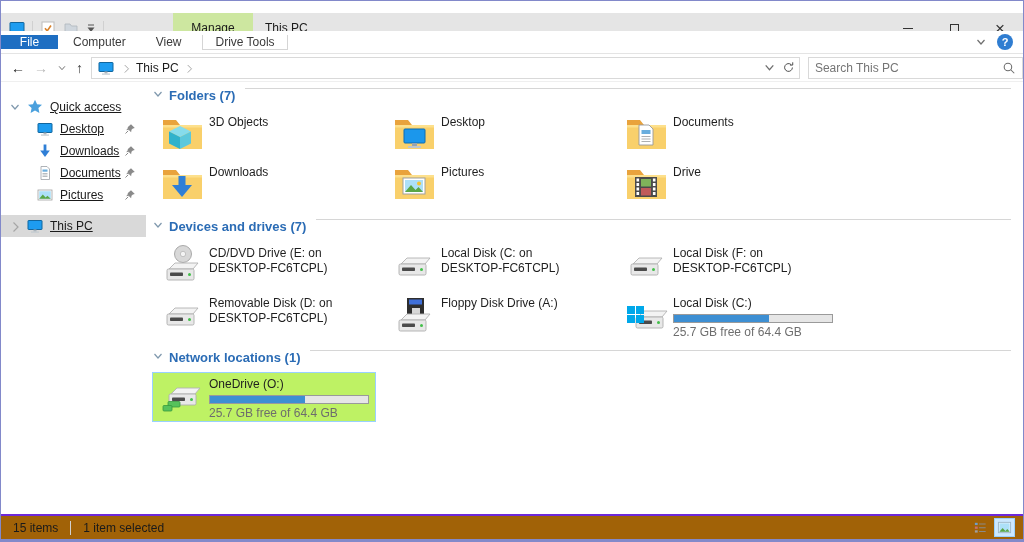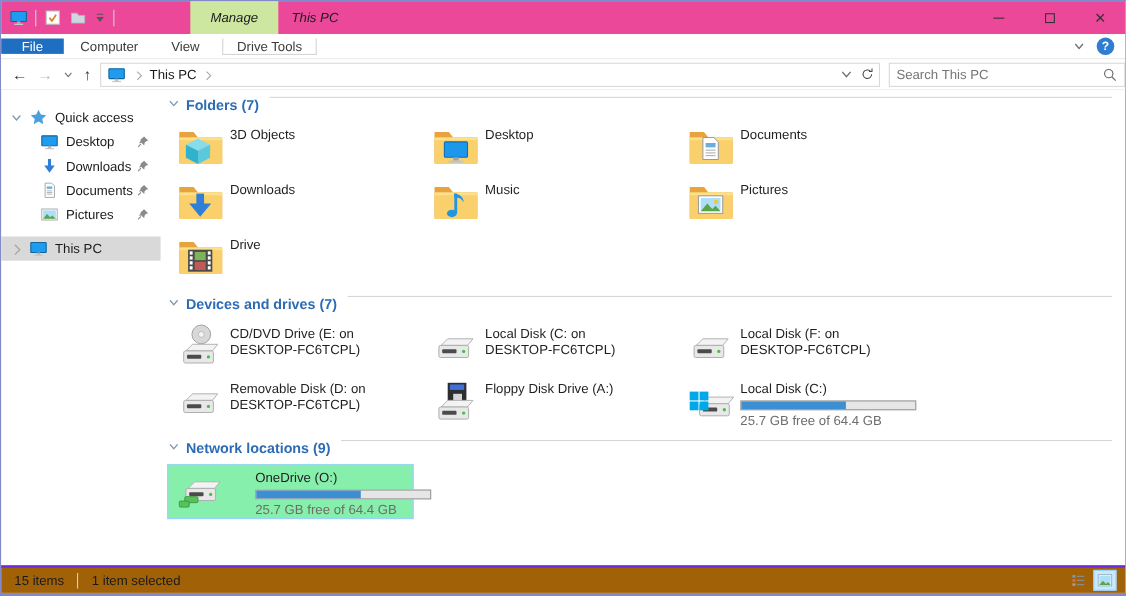--- a/index.html
+++ b/index.html
@@ -1,21 +1,21 @@
 <!DOCTYPE html>
 <html><head>
 <meta charset="utf-8">
 <style>
   * { box-sizing: border-box; margin: 0; padding: 0; }
   html,body { background:#fff; }
   body { font-family: "Liberation Sans", "DejaVu Sans", sans-serif; font-size:12px; color:#1a1a1a; cursor:default; }
   .window { position:relative; width:1024px; height:542px; background:#fff; border:1px solid #8289ca; border-bottom-width:3px; overflow:hidden; }
 
   
-  .titlebar { position:absolute; top:0; left:0; right:0; height:30px; background:#ec4899;font-style:italic; }
+  .titlebar { position:absolute; top:12px; left:0; right:0; height:30px; background:#e5e5e5; }
   .qat { position:absolute; left:8px; top:0; height:30px; display:flex; align-items:center; gap:7px; }
   .qat .ic { width:16px; height:16px; }
   .qat .vsep { width:1px; height:15px; background:#d0d0d0; }
   .manage-tab { position:absolute; left:172px; top:0; width:80px; height:30px; background:#cde7a0; display:flex; align-items:center; justify-content:center; color:#1a1a1a; }
   .win-title { position:absolute; left:264px; top:0; height:30px; line-height:30px; color:#1a1a1a; }
   .win-controls { position:absolute; right:0; top:0; height:30px; display:flex; }
   .win-btn { width:46px; height:30px; display:flex; align-items:center; justify-content:center; }
   .g-min { width:10px; height:1px; background:#333; }
   .g-max { width:9px; height:9px; border:1px solid #333; }
   .g-close { font-size:17px; color:#333; line-height:1; }
@@ -49,33 +49,33 @@
   
   .main { position:absolute; top:81px; left:0; right:0; bottom:25px; display:flex; overflow:hidden; }
   .sidebar { width:145px; flex:none; padding-top:14px; }
   .side-item { height:22px; display:flex; align-items:center; }
   .side-item.gap { margin-top:9px; }
   .side-item.sel { background:#d9d9d9; }
   .side-item .sidechev { width:12px; height:12px; margin-left:8px; margin-right:6px; flex:none; }
   .side-item.lvl1 { padding-left:36px; }
   .side-item .sideic { width:16px; height:16px; margin-right:7px; flex:none; }
   .side-item .pin { width:12px; height:12px; margin-left:auto; margin-right:10px; flex:none; }
-  .side-label { white-space:nowrap; }
+  .side-label { white-space:nowrap;text-decoration:underline; }
 
   .content { flex:1; padding:6px 0 0 6px; overflow:hidden; }
   .section { margin-bottom:2px; }
   .section + .section { margin-top:9px; }
   .sec-head { display:flex; align-items:flex-start; height:19px;font-weight:bold; }
   .sec-head .sechev { width:12px; height:12px; margin-right:5px; }
   .sec-title { color:#2b6cb5; font-size:13px; white-space:nowrap; }
   .sec-line { flex:1; height:1px; background:#d6d6d6; margin:0 12px 0 10px; }
   .grid { display:grid; grid-template-columns:repeat(3,232px); margin-top:3px; }
   .cell { display:flex; align-items:flex-start; padding:2px 4px 0 8px; min-height:50px; max-width:224px; }
   .cell .cellic { width:44px; height:42px; flex:none; margin-right:5px; }
-  .cell.sel { background:#86efac; box-shadow:0 0 0 1px #99d1ff inset;gap:23px; }
+  .cell.sel { background:#bef264; box-shadow:0 0 0 1px #99d1ff inset; }
   .meta { padding-top:3px; line-height:15px; min-width:0; }
   .nm { white-space:nowrap; color:#1f1f1f; }
   .bar { width:160px; height:9px; border:1px solid #9a9a9a; background:#e6e6e6; margin:3px 0 2px; }
   .bar i { display:block; height:100%; background:#3d8fd3; }
   .cap { color:#6d6d6d; white-space:nowrap; }
 
   
   .statusbar { position:absolute; left:0; right:0; bottom:0; height:25px; border-top:2px solid #6d28d9; display:flex; align-items:center; padding:0 8px 0 12px; gap:12px; background:#a16207; }
   .statusbar .vsep { width:1px; height:14px; background:#d0d0d0; }
   .view-btns { margin-left:auto; display:flex; gap:3px; }
@@ -371,35 +371,20 @@
               <div class="meta">
                 <div class="nm">Downloads</div>
               </div>
             </div>
             <div class="cell">
               <span class="ic cellic">
                 <svg viewBox="0 0 44 40">
                   <path d="M3 7h13l4 5h21a1 1 0 0 1 1 1v22H3z" fill="#e9a33c"></path>
                   <path d="M3 12h39v24H3z" fill="#f9d06b"></path>
                   <path d="M3 12h39v2.5H3z" fill="#fde08c"></path>
-                  <rect x="21" y="13" width="2.6" height="18" fill="#2196e0"></rect>
-                  <path d="M21 13c6 1 8.5 4 8.5 8-1.6-3-4-4.4-8.5-4.6z" fill="#2196e0"></path>
-                  <ellipse cx="18.8" cy="31" rx="4.5" ry="3.4" fill="#2196e0"></ellipse>
-                </svg>
-              </span>
-              <div class="meta">
-                <div class="nm">Music</div>
-              </div>
-            </div>
-            <div class="cell">
-              <span class="ic cellic">
-                <svg viewBox="0 0 44 40">
-                  <path d="M3 7h13l4 5h21a1 1 0 0 1 1 1v22H3z" fill="#e9a33c"></path>
-                  <path d="M3 12h39v24H3z" fill="#f9d06b"></path>
-                  <path d="M3 12h39v2.5H3z" fill="#fde08c"></path>
                   <rect x="11" y="15" width="22" height="16" fill="#fff" stroke="#a0a0a0"></rect>
                   <rect x="13" y="17" width="18" height="12" fill="#ade0f8"></rect>
                   <circle cx="27" cy="20.5" r="2" fill="#f5c431"></circle>
                   <path d="M13 29l6-7 4.5 5 3-3 4.5 5z" fill="#5aa646"></path>
                 </svg>
               </span>
               <div class="meta">
                 <div class="nm">Pictures</div>
               </div>
             </div>
@@ -552,21 +537,21 @@
             </div>
           </div>
         </div>
         <div class="section">
           <div class="sec-head">
             <span class="ic sechev">
               <svg viewBox="0 0 12 12">
                 <path d="M2.5 4l3.5 4 3.5-4" fill="none" stroke="#7f98ad" stroke-width="1.2"></path>
               </svg>
             </span>
-            <span class="sec-title">Network locations (9)</span>
+            <span class="sec-title">Network locations (1)</span>
             <span class="sec-line"></span>
           </div>
           <div class="grid">
             <div class="cell sel">
               <span class="ic cellic">
                 <svg viewBox="0 0 44 40">
                   <g transform="translate(2,3)">
                     <path d="M9 16l6-6h23l-5 6z" fill="#f3f3f3" stroke="#b2b2b2" stroke-width=".9"></path>
                     <rect x="7" y="16" width="27" height="11" rx="1.5" fill="#e8e8e8" stroke="#aeaeae" stroke-width=".9"></rect>
                     <rect x="10" y="19.5" width="13" height="3.6" rx=".8" fill="#4b4b4b"></rect>

